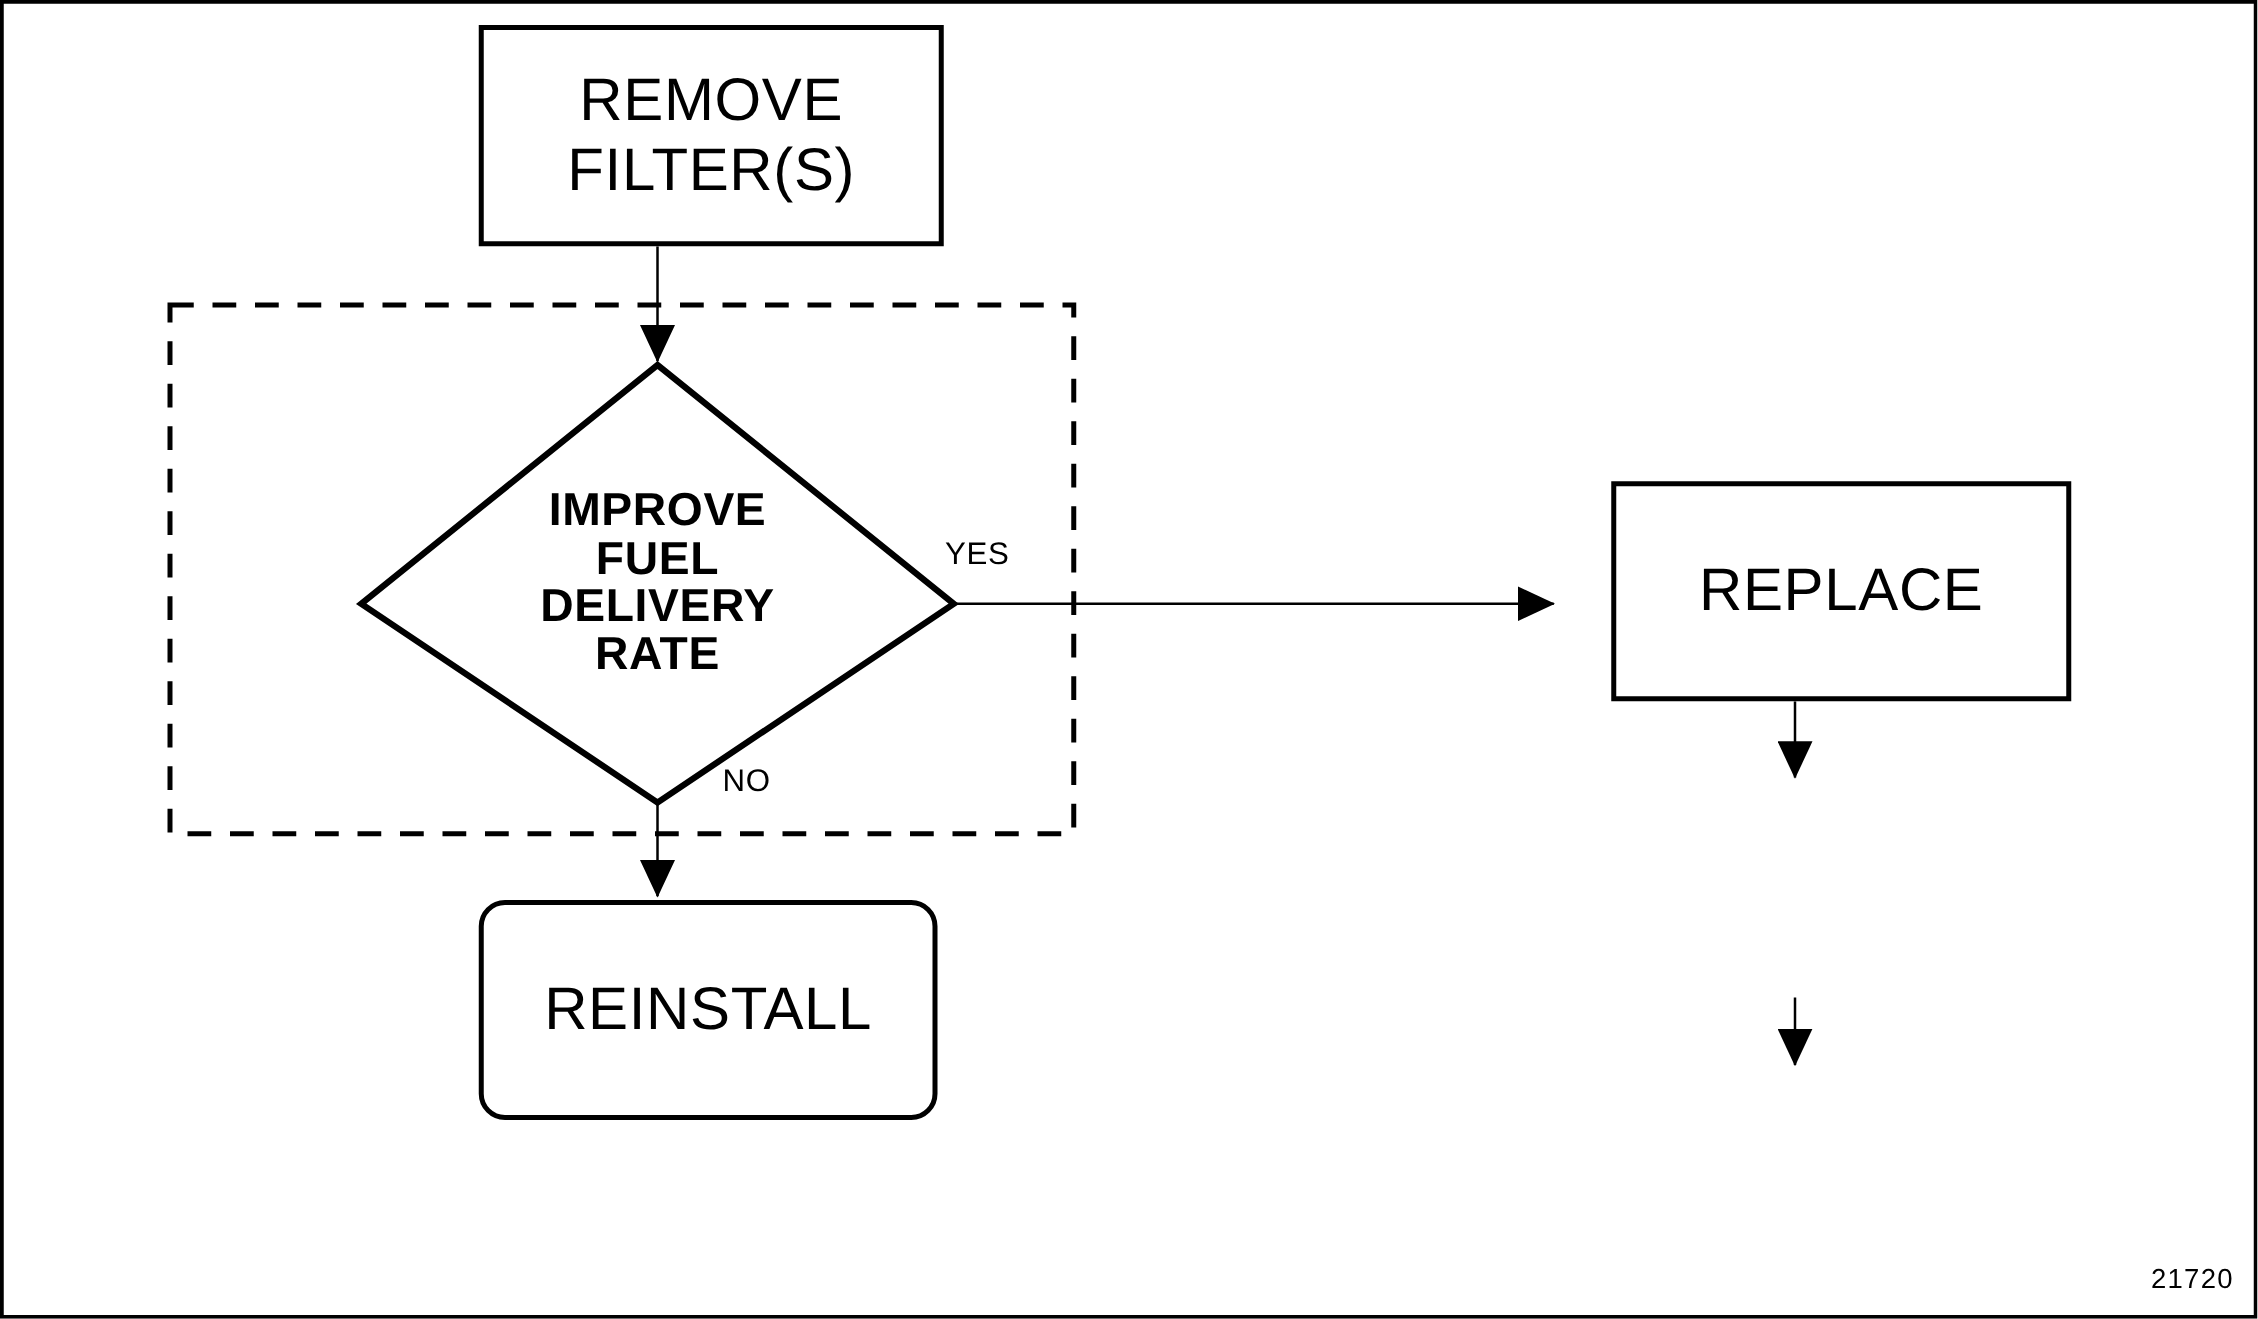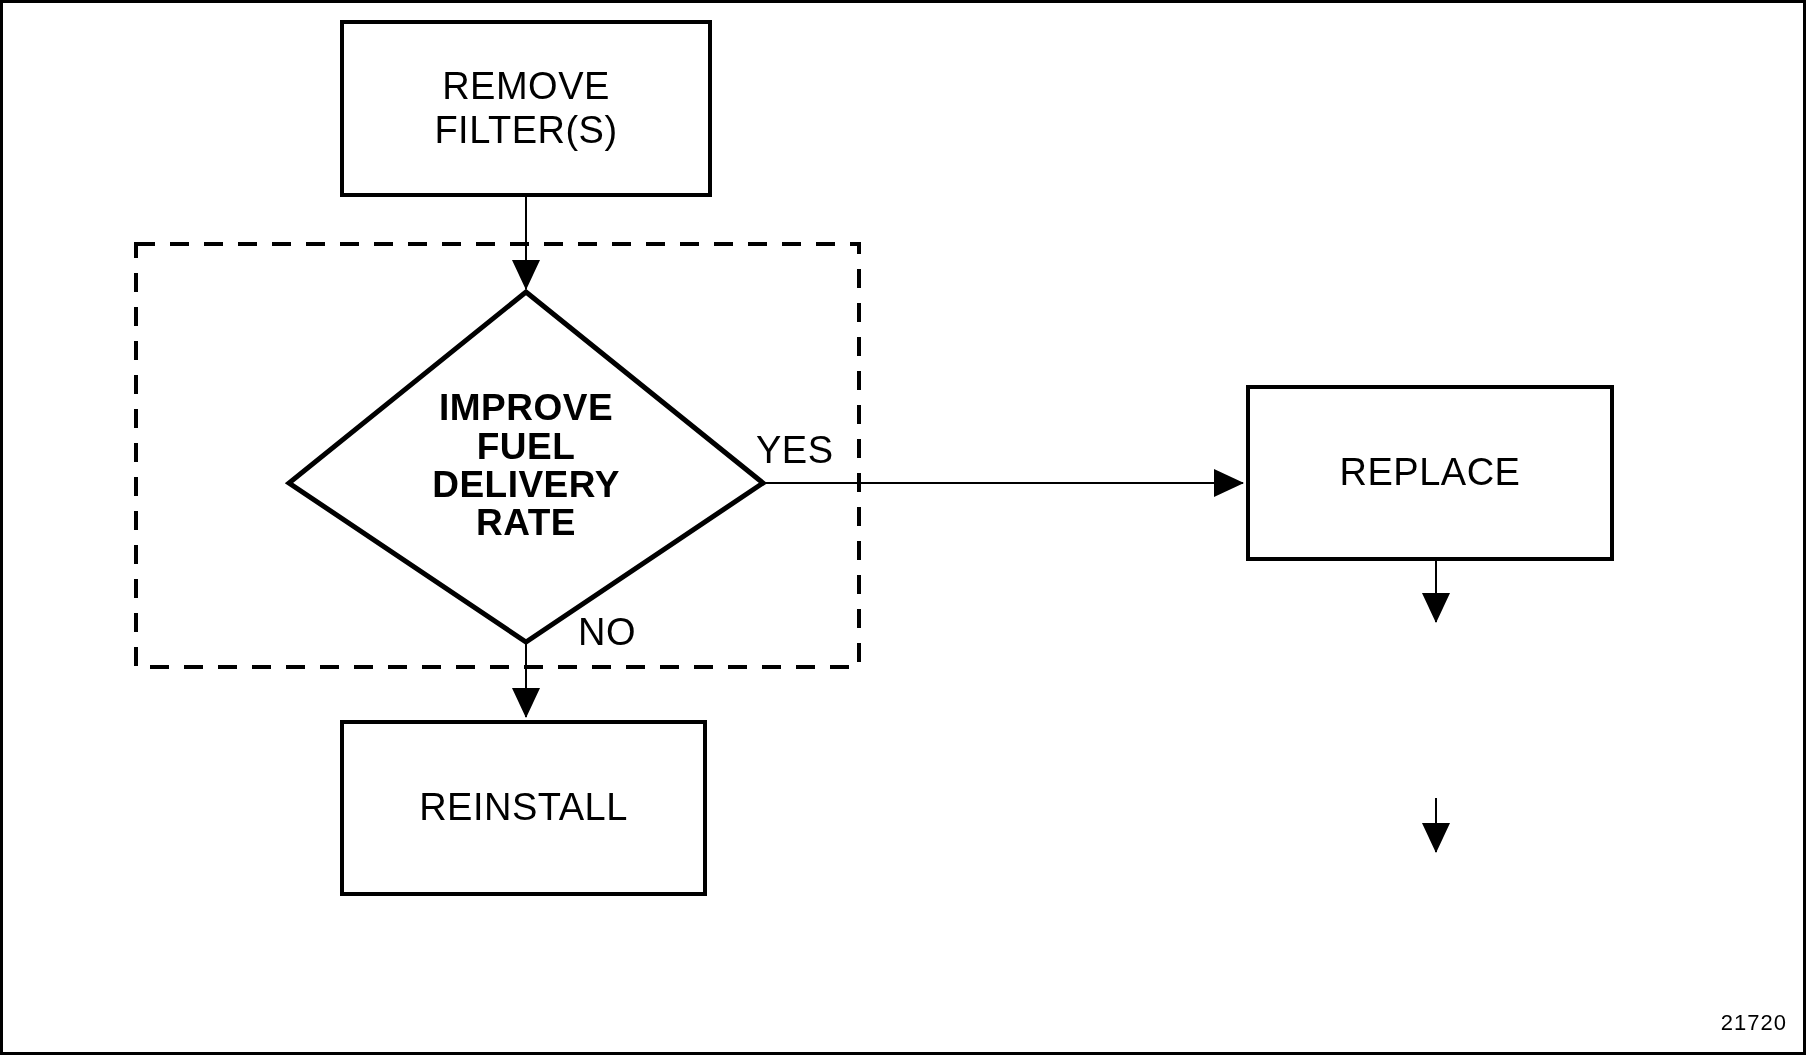--- a/index.html
+++ b/index.html
@@ -27,27 +27,28 @@
   }
   .node {
     position: absolute;
     border: 4px solid #000000;
     box-sizing: border-box;
     background: #ffffff;
     display: flex;
     align-items: center;
     justify-content: center;
     text-align: center;
-    font-size: 38px;
+    font-size: 48px;
     line-height: 1.15;
     letter-spacing: 0.5px;
     white-space: pre-line;
+    margin-left: 43px;
   }
   .node-remove    { left: 337px;  top: 17px;  width: 372px; height: 177px; }
-  .node-reinstall { left: 337px;  top: 717px; width: 367px; height: 176px; }
+  .node-reinstall { left: 337px;  top: 717px; width: 367px; height: 176px; border-radius: 21px; }
   .node-replace   { left: 1243px; top: 382px; width: 368px; height: 176px; }
   .node-install   { left: 1243px; top: 622px; width: 368px; height: 173px; }
   .node-check     { left: 1243px; top: 852px; width: 368px; height: 175px; }
   .decision-label {
     position: absolute;
     left: 353px;
     top: 378px;
     width: 340px;
     height: 170px;
     display: flex;
@@ -55,21 +56,21 @@
     justify-content: center;
     text-align: center;
     font-size: 37px;
     line-height: 1.04;
     letter-spacing: 0.5px;
     white-space: pre-line;
     font-weight: bold;
   }
   .edge-label {
     position: absolute;
-    font-size: 38px;
+    font-size: 25px;
     letter-spacing: 0.5px;
   }
   .edge-label-yes { left: 753px; top: 426px; }
   .edge-label-no  { left: 575px; top: 608px; }
   .figure-number {
     position: absolute;
     right: 16px;
     bottom: 16px;
     font-size: 22px;
     letter-spacing: 1px;

